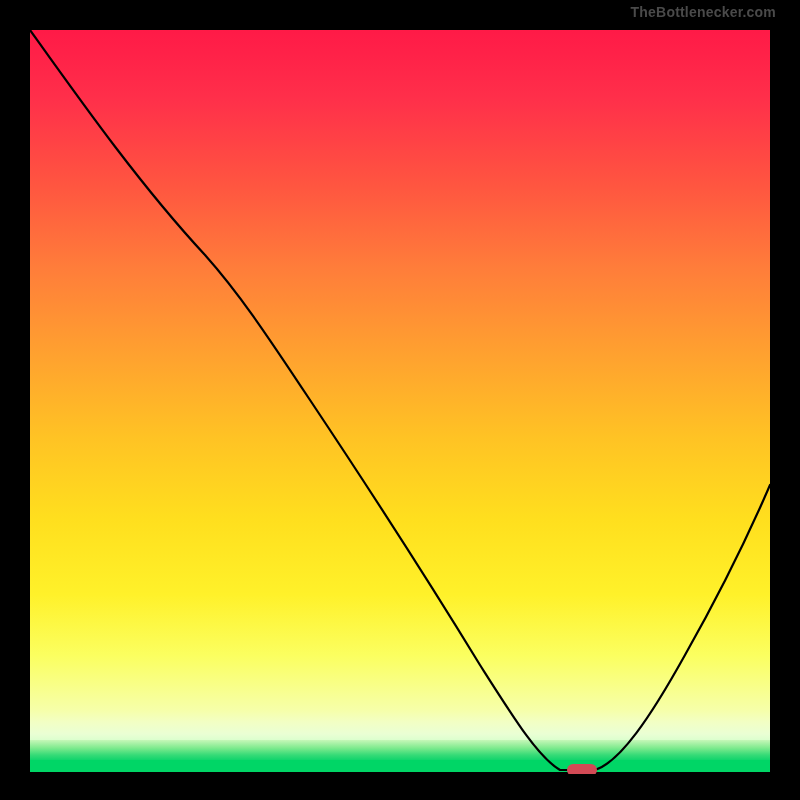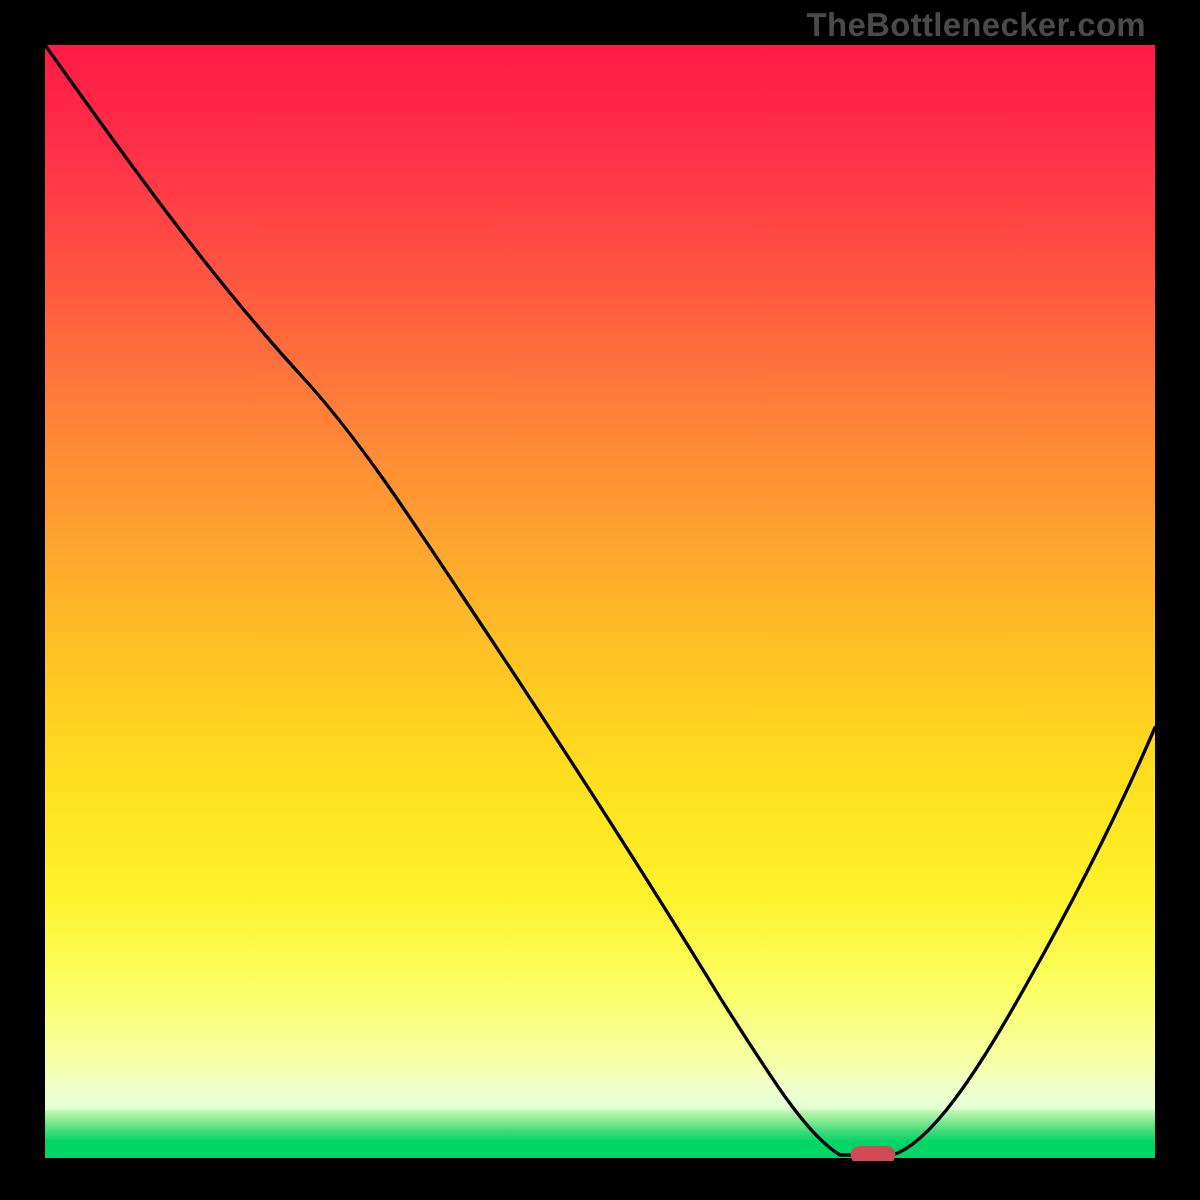--- a/index.html
+++ b/index.html
@@ -13,23 +13,23 @@
   }
   .frame {
     position: relative;
     width: 800px;
     height: 800px;
     background: #000;
   }
   .watermark {
     position: absolute;
     top: 4px;
-    right: 36px;
+    right: 24px;
     color: #4a4a4a;
-    font-size: 22px;
+    font-size: 14px;
     font-weight: 600;
     letter-spacing: 0.2px;
     z-index: 10;
   }
   .plot {
     position: absolute;
     left: 30px;
     top: 30px;
     width: 740px;
     height: 744px;

